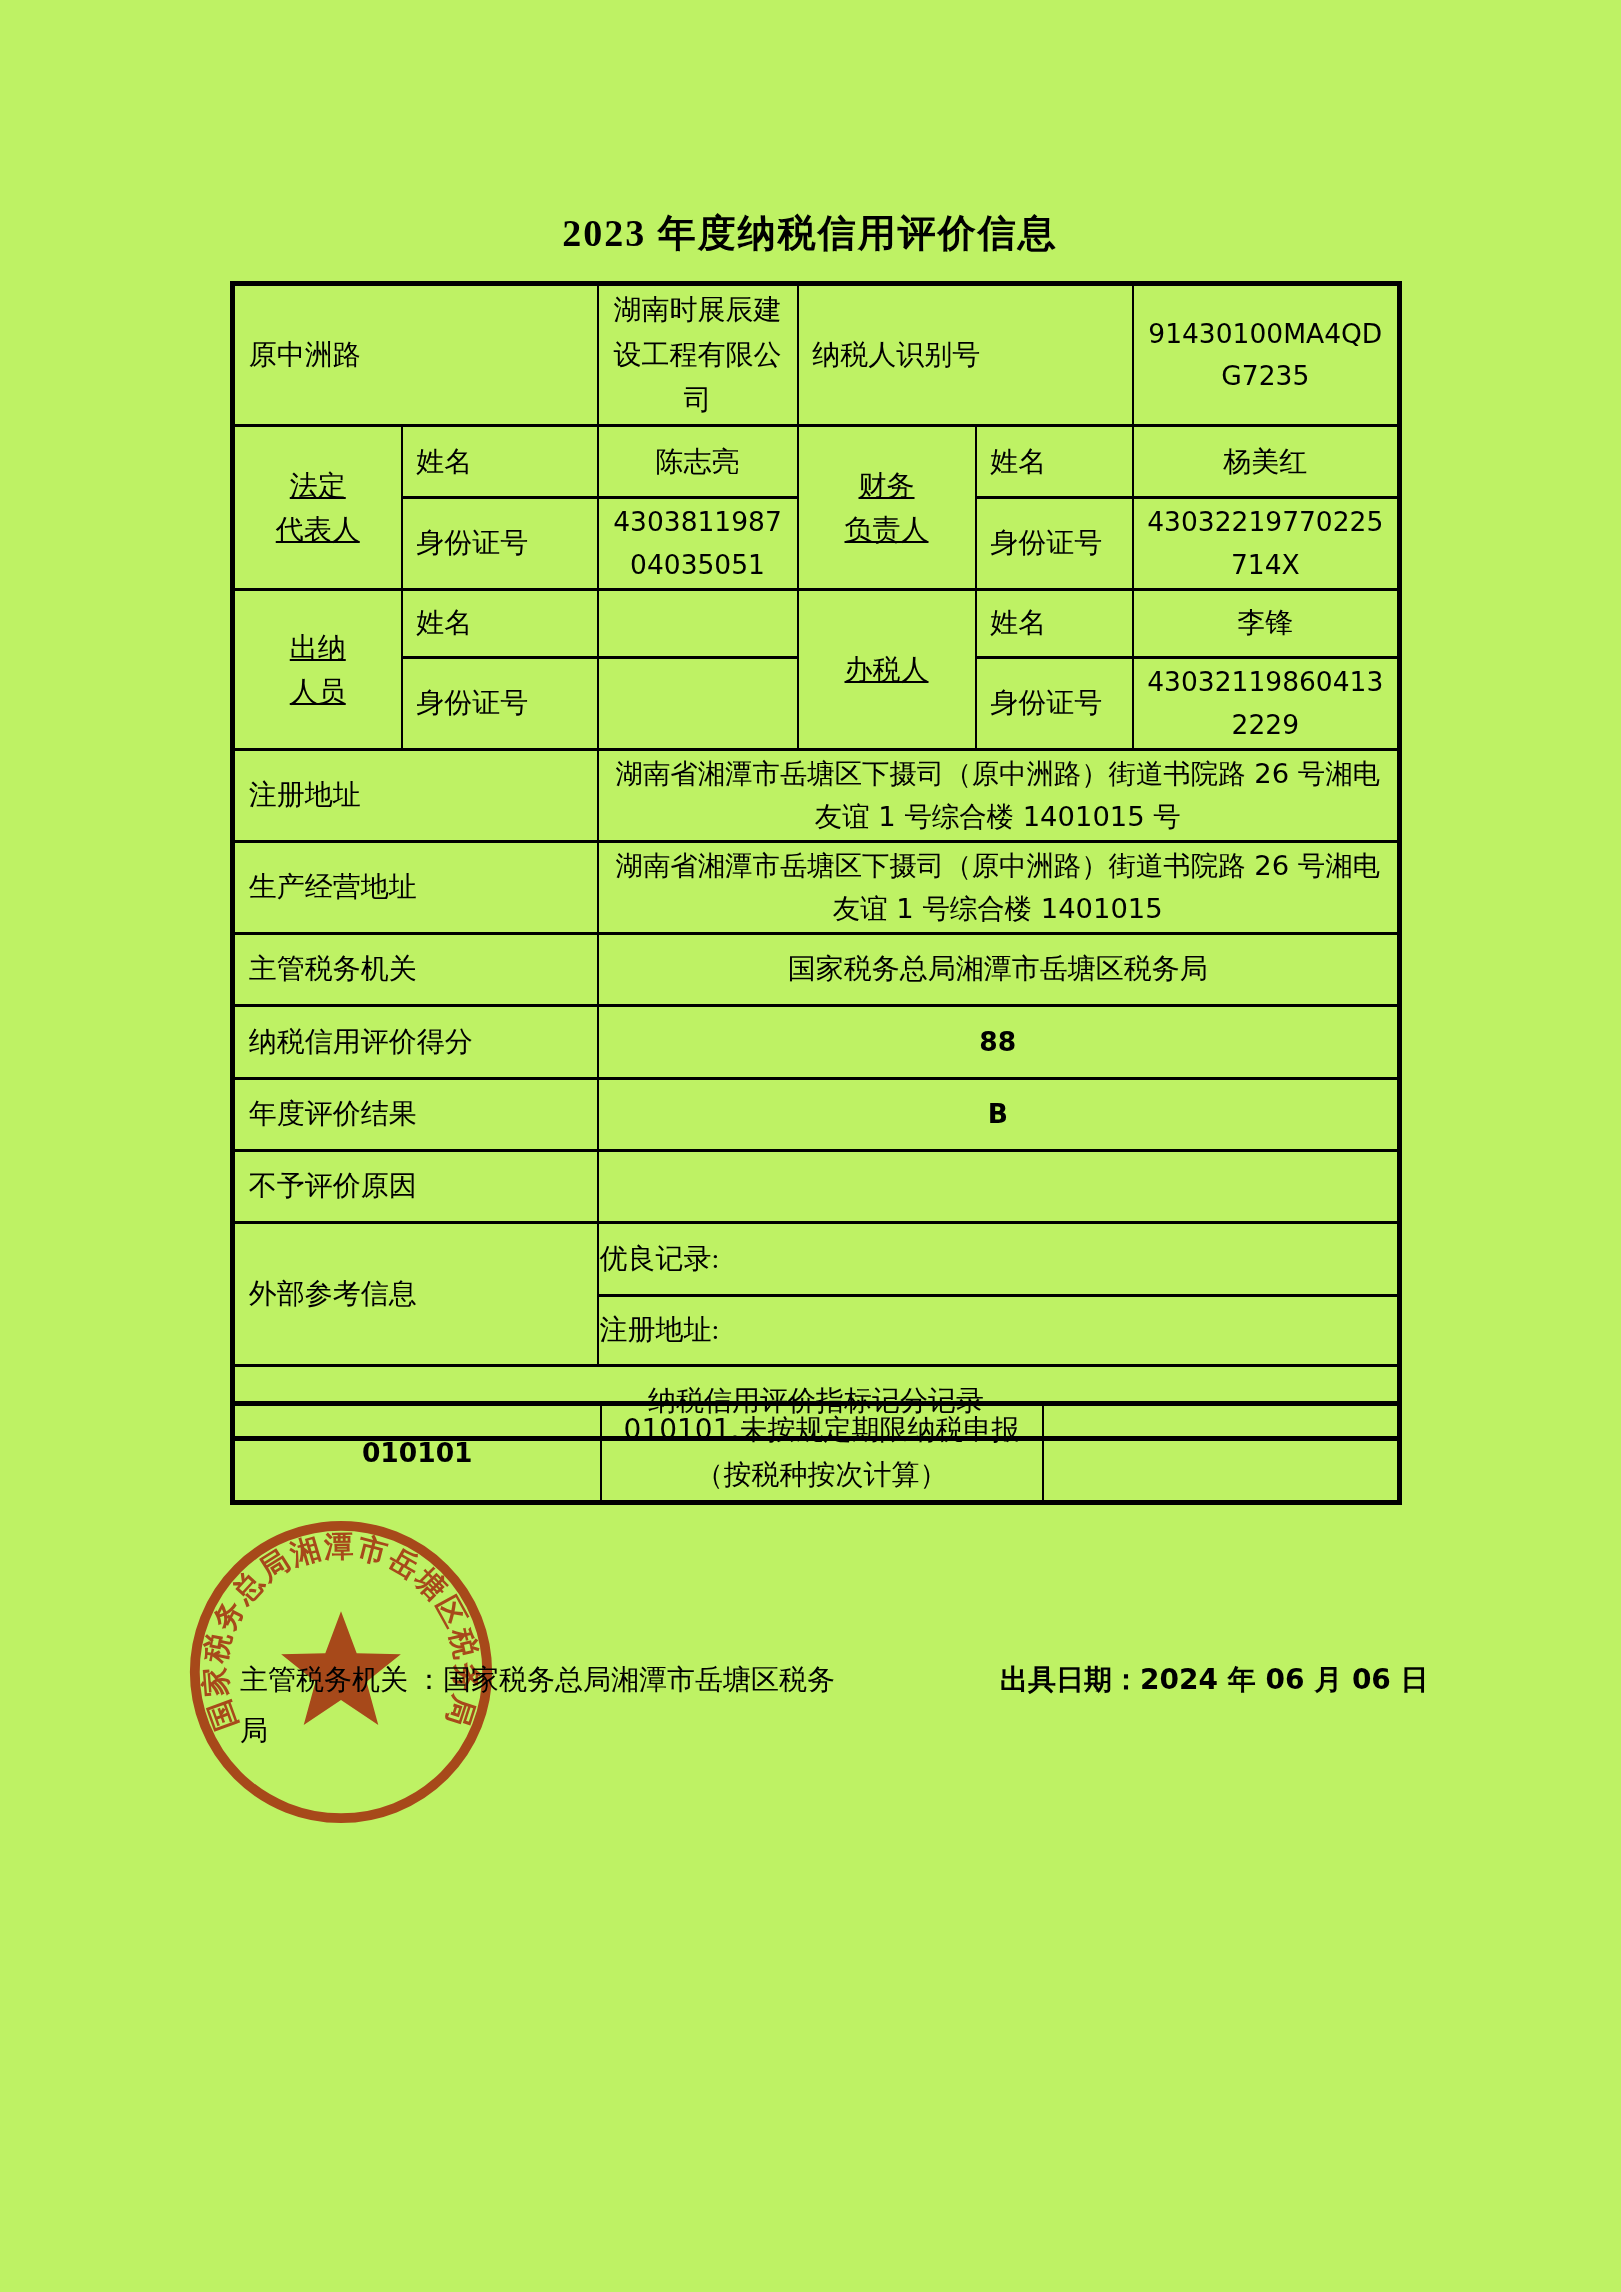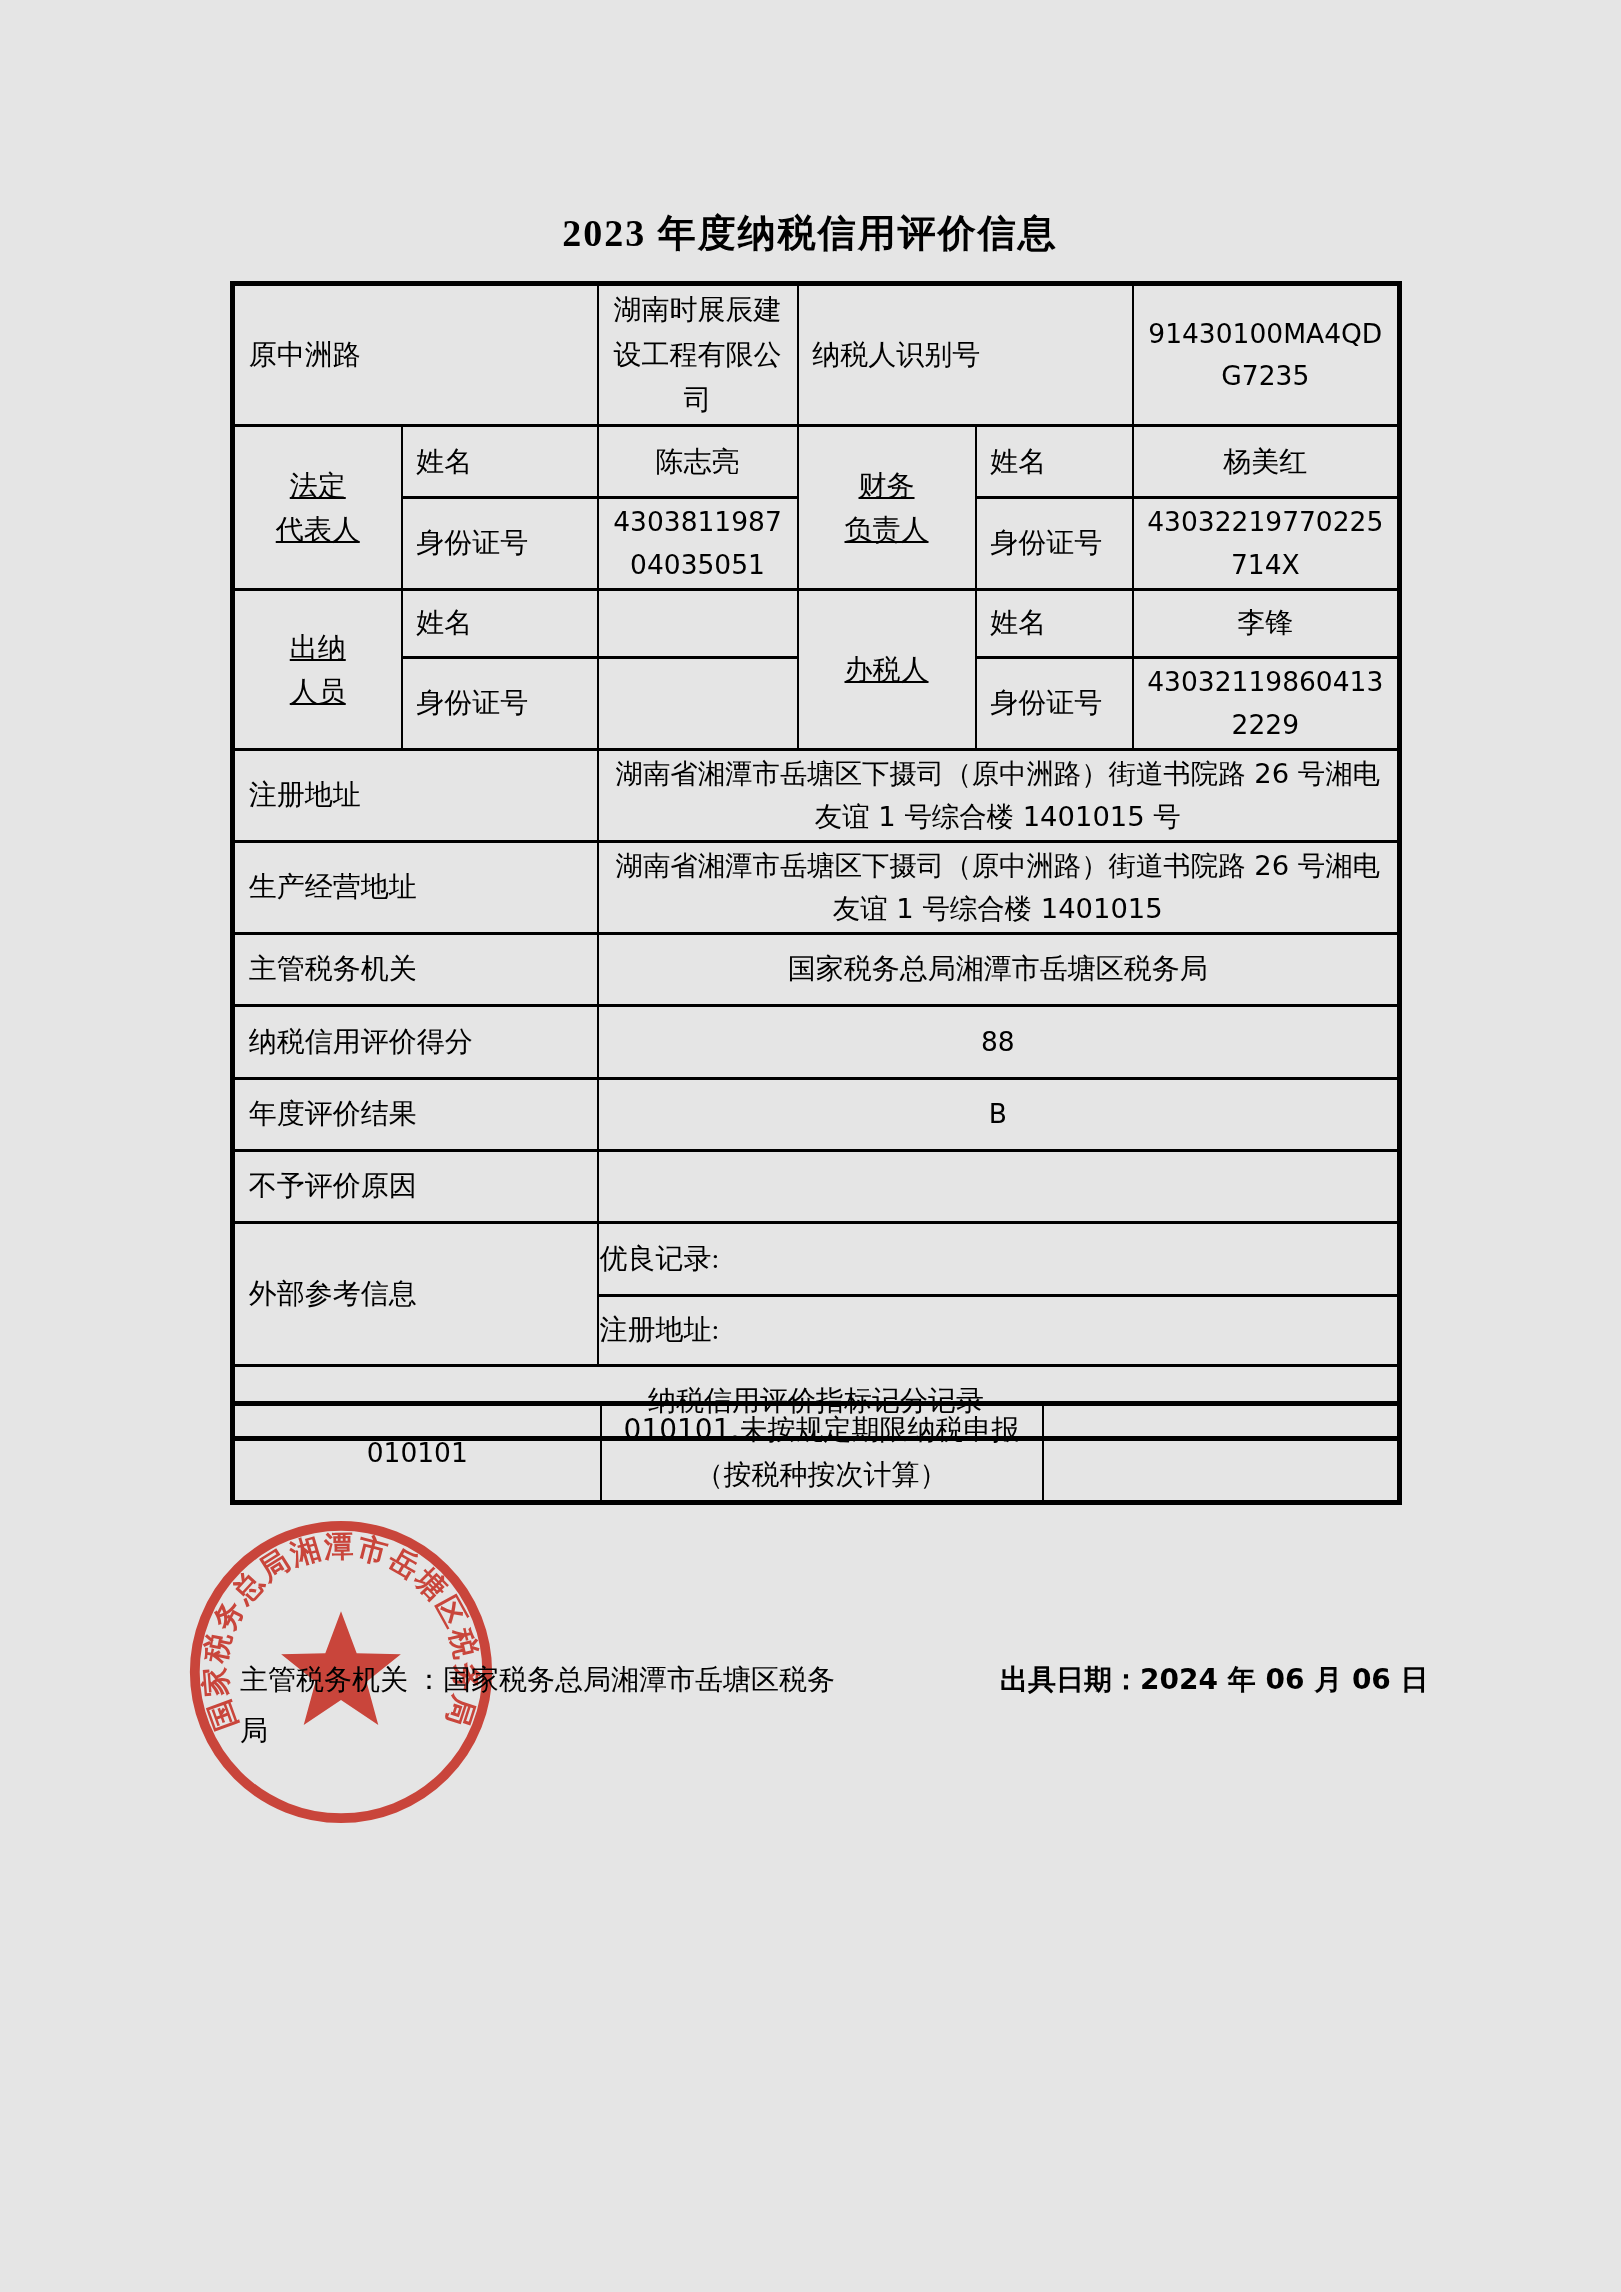--- a/index.html
+++ b/index.html
@@ -1,33 +1,33 @@
 <!DOCTYPE html>
 <html><head>
 <meta charset="utf-8">
 <style>
   html,body{margin:0;padding:0;background:#888;}
-  .page{position:relative;width:1621px;height:2293px;background:#e5e5e5;color:#000;
+  .page{position:relative;width:1621px;height:2293px;background:#bef264;color:#000;
         font-family:"Liberation Serif","DejaVu Serif",serif;overflow:hidden;margin:0 auto;}
   .title{position:absolute;top:208px;left:227px;width:1166px;text-align:center;
          font-size:38px;font-weight:bold;letter-spacing:2px;}
   table.t{position:absolute;left:230px;width:1166px;border-collapse:collapse;table-layout:fixed;
           border:5.9px solid #000;}
   .t1{top:281px;}
   .t2{top:1401px;}
   td{border:2.9px solid #000;border-top-width:3.9px;border-bottom-width:3.9px;vertical-align:middle;
      font-size:28px;line-height:1.45;overflow:hidden;}
   .lab{text-align:left;padding:2px 7.8px 2px 13.7px;}
   .labc{text-align:center;padding:2px 3.9px;line-height:1.55;text-decoration:underline;}
   .val{text-align:center;padding:2px 7.8px;}
   .left{text-align:left;padding-left:1px;}
   .num{font-family:"DejaVu Sans","Liberation Sans",sans-serif;font-size:26.5px;
        word-break:break-all;line-height:1.6;}
   .mix{font-family:"DejaVu Sans",serif;}
-  .b6{font-weight:400;}
+  .b6{font-weight:700;}
   .addr{font-size:27.4px;line-height:1.55;}
   .namecell{line-height:1.6;}
   .footer-line{position:absolute;font-size:28px;}
   .f1{left:240px;top:1661px;}
   .f2{left:240px;top:1712px;}
   .fdate{left:1000px;top:1661px;font-family:"DejaVu Sans",serif;font-weight:bold;}
   .seal{position:absolute;left:184px;top:1515px;width:314px;height:314px;
         opacity:.9;mix-blend-mode:multiply;}
   .seal text{font-family:"Liberation Serif","DejaVu Serif",serif;font-size:30px;font-weight:bold;}
 </style>

